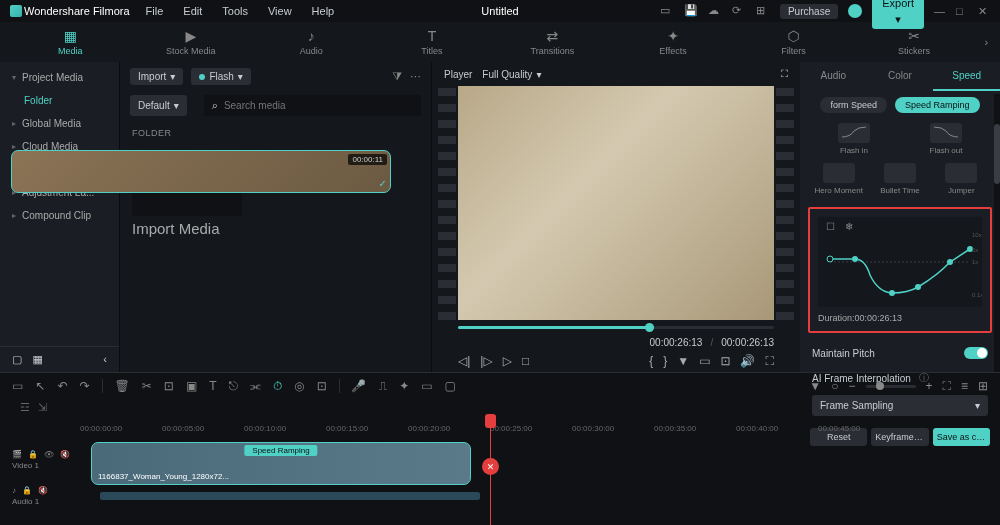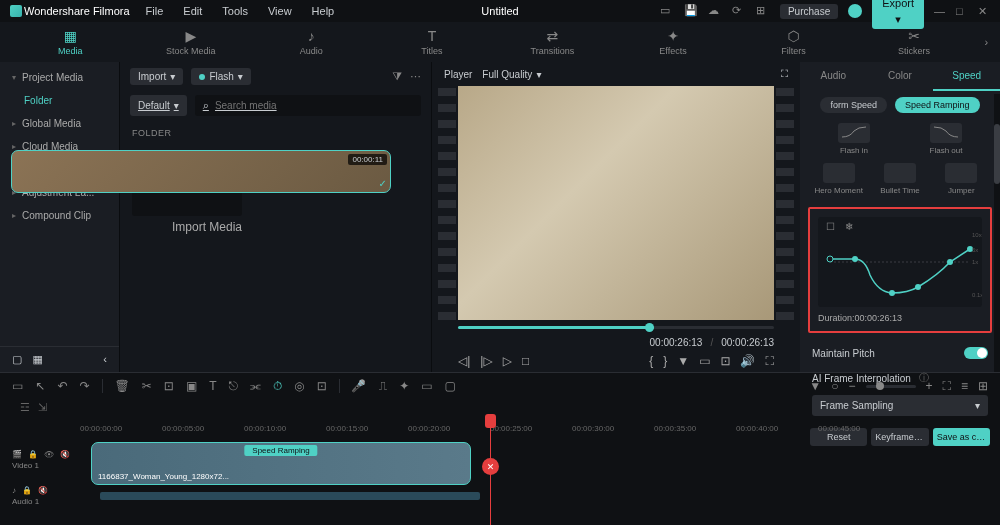--- a/index.html
+++ b/index.html
@@ -25,32 +25,32 @@
 .nav-item.active { color:#4fd1c5; padding-left:24px; }
 .chev { font-size:8px; color:#666; }
 .badge { background:#e53e3e; color:#fff; font-size:7px; padding:0 3px; border-radius:2px; margin-left:auto; }
 .nav-bottom { padding:6px 12px; display:flex; gap:10px; border-top:1px solid #2a2d33; }
 .media-panel { width:312px; background:#14171c; border-right:1px solid #0a0c0f; }
 .media-top { display:flex; gap:8px; padding:6px 10px; align-items:center; }
 .dd { background:#2a2d33; padding:3px 8px; border-radius:3px; font-size:10px; display:flex; align-items:center; gap:4px; cursor:pointer; }
 .rec-btn { display:flex; align-items:center; gap:4px; font-size:10px; }
 .rec-dot { width:6px; height:6px; background:#4fd1c5; border-radius:50%; }
 .mt-right { margin-left:auto; display:flex; gap:8px; color:#888; }
-.media-search { display:flex; gap:8px; padding:4px 10px;text-decoration:underline; }
+.media-search { display:flex; gap:17px; padding:4px 10px; }
 .search-box { flex:1; background:#0f1114; padding:4px 8px; border-radius:3px; display:flex; align-items:center; gap:6px; }
 .search-box input { background:none; border:none; color:#888; font-size:10px; outline:none; flex:1; }
 .folder-lbl { padding:8px 12px 4px; font-size:9px; color:#888; letter-spacing:0.5px; }
 .media-grid { display:flex; gap:12px; padding:8px 12px; }
 .media-item { width:110px; }
 .media-thumb { width:110px; height:66px; background:#0f1114; border-radius:3px; position:relative; display:flex; align-items:center; justify-content:center; }
 .media-thumb.add { font-size:28px; color:#4fd1c5; }
 .media-thumb.clip { background:linear-gradient(135deg,#8b7355,#6b5a42); border:1px solid #4fd1c5; }
 .dur-badge { position:absolute; top:3px; right:3px; background:rgba(0,0,0,0.7); font-size:8px; padding:1px 4px; border-radius:2px; }
 .check { position:absolute; bottom:3px; right:3px; color:#4fd1c5; font-size:10px; }
-.media-label { font-size:12px; color:#aaa; margin-top:4px; white-space:nowrap; overflow:hidden; text-overflow:ellipsis;text-align:right; }
+.media-label { font-size:15px; color:#aaa; margin-top:4px; white-space:nowrap; overflow:hidden; text-overflow:ellipsis; }
 .preview { flex:1; background:#14171c; display:flex; flex-direction:column; padding:0 6px; }
 .preview-top { display:flex; align-items:center; padding:6px; gap:10px; font-size:10px;justify-content:flex-end; }
 .preview-canvas { flex:1; background:linear-gradient(135deg,#b8a888 0%,#d4c9b0 40%,#a89878 100%); position:relative; margin:0 20px; }
 .film-edge { position:absolute; top:0; bottom:0; width:18px; background:repeating-linear-gradient(0deg,#2a2d33 0,#2a2d33 8px,#14171c 8px,#14171c 16px); }
 .film-edge.left { left:-20px; }
 .film-edge.right { right:-20px; }
 .progress { margin:6px 20px; height:3px; background:#2a2d33; border-radius:2px; position:relative; }
 .progress-fill { height:100%; width:62%; background:#4fd1c5; border-radius:2px; }
 .progress-dot { position:absolute; right:38%; top:-3px; width:9px; height:9px; background:#4fd1c5; border-radius:50%; }
 .time-row { display:flex; align-items:center; padding:2px 20px; font-size:10px; }

